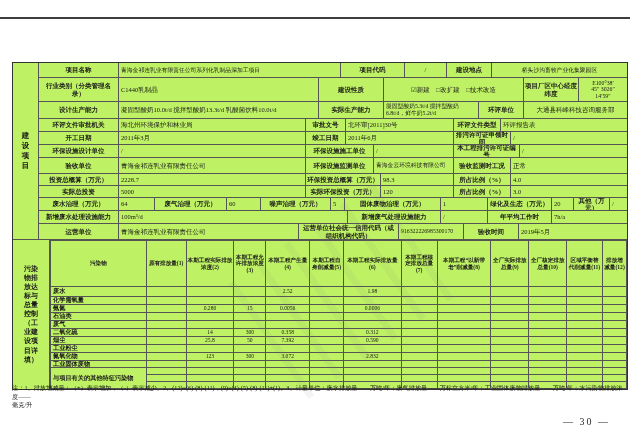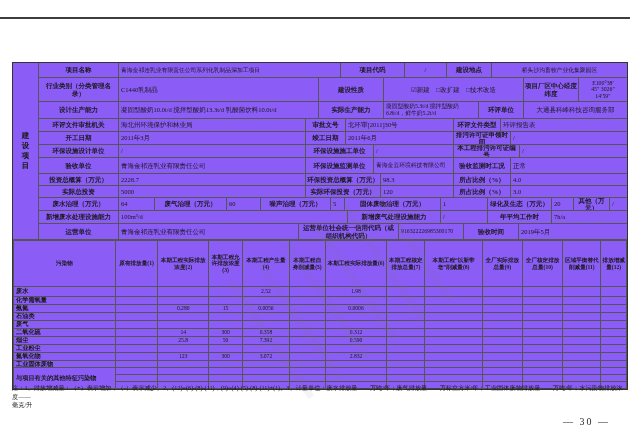--- a/index.html
+++ b/index.html
@@ -4,21 +4,21 @@
 <style>
   html,body{margin:0;padding:0;background:#e8e8e8;}
   .page{position:relative;width:630px;height:445px;background:#ffffff;
         font-family:"Liberation Serif","DejaVu Serif",serif;color:#1a1a1a;overflow:hidden;}
   .top-rule{position:absolute;left:0;top:17px;width:630px;height:2px;background:#3d3d3d;}
   .title{position:absolute;top:35px;left:0;width:100%;text-align:center;
          font-size:11px;font-weight:bold;letter-spacing:.5px;}
   .subheader{position:absolute;top:49px;left:30px;width:588px;display:flex;
              justify-content:space-between;font-size:8.5px;font-weight:bold;}
   .main-table{position:absolute;left:12px;top:62px;width:616px;
-              border:1.5px solid #333;box-sizing:border-box;background:#8b5cf6;}
+              border:1.5px solid #333;box-sizing:border-box;background:#bef264;}
   .section{display:flex;align-items:stretch;}
   .vlabel{width:27px;border-right:1px solid #555;border-bottom:1px solid #555;
           display:flex;align-items:center;justify-content:center;box-sizing:border-box;}
   .section2 .vlabel{width:37px;border-bottom:none;}
   .vlabel-inner{width:9px;font-size:7.5px;font-weight:bold;line-height:1.35;
                 word-break:break-all;text-align:center;}
   .section2 .vlabel-inner{width:16px;font-size:7px;line-height:1.3;}
   .rows{flex:1;}
   .trow{display:flex;align-items:stretch;}
   .cell{border-right:1px solid #555;border-bottom:1px solid #555;box-sizing:border-box;
@@ -156,20 +156,23 @@
             <div class="cell left" style="width: 180px;">青海金祁连乳业有限责任公司</div>
             <div class="cell lbl" style="width: 100px;">运营单位社会统一信用代码（或组织机构代码）</div>
             <div class="cell left sm" style="width: 65px;">916322226985300170</div>
             <div class="cell lbl" style="width: 55px;">验收时间</div>
             <div class="cell left" style="width: 108px;">2019年5月</div>
           </div>
         </div>
     </div>
 
     <div class="section section2">
+      <div class="vlabel">
+        <div class="vlabel-inner">污染物排放达标与总量控制（工业建设项目详填）</div>
+      </div>
       <div class="rows">
           <table class="poll">
             <colgroup>
               <col style="width: 16.61%;">
               <col style="width: 6.92%;">
               <col style="width: 8.3%;">
               <col style="width: 5.54%;">
               <col style="width: 7.61%;">
               <col style="width: 5.88%;">
               <col style="width: 10.03%;">

